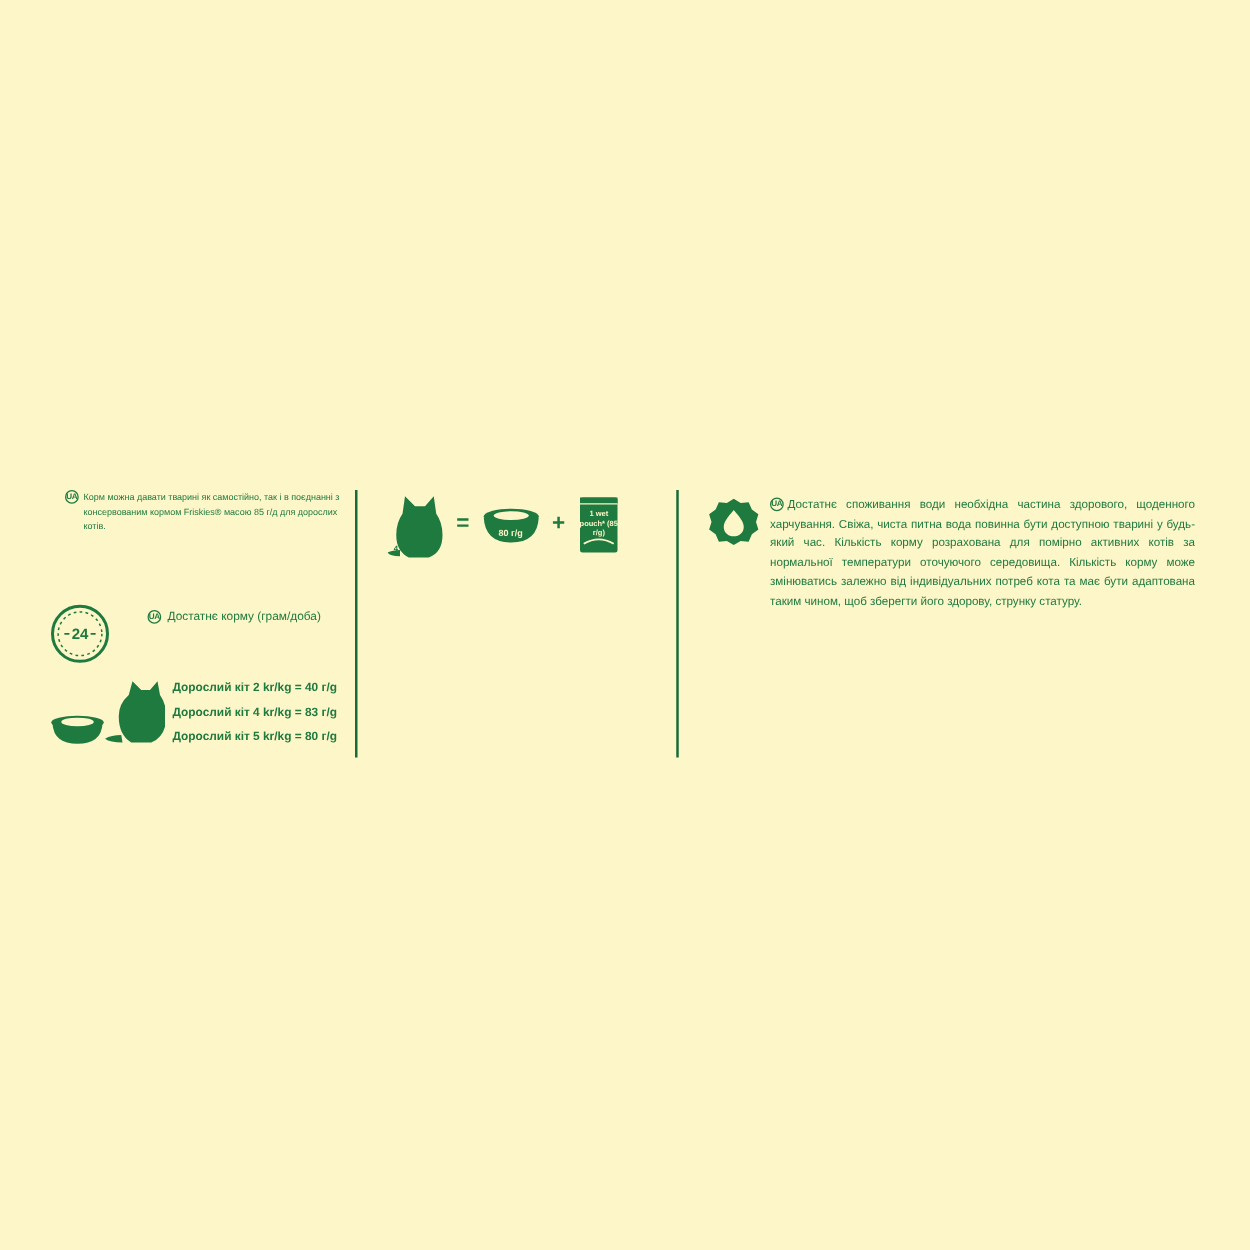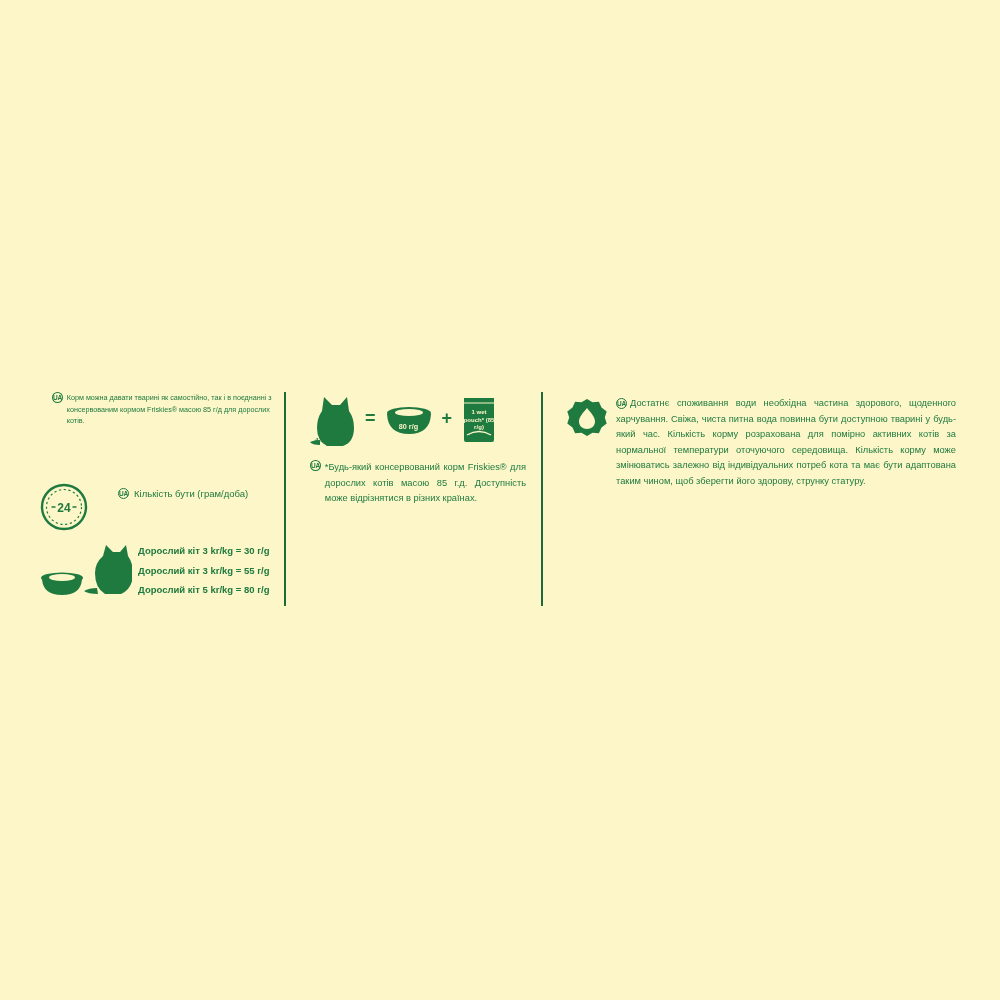--- a/index.html
+++ b/index.html
@@ -222,42 +222,42 @@
     <svg viewBox="0 0 48 48" width="48" height="48" aria-hidden="true">
       <circle cx="24" cy="24" r="22" fill="none" stroke="#1f7a3f" stroke-width="2.4"></circle>
       <circle cx="24" cy="24" r="17.5" fill="none" stroke="#1f7a3f" stroke-width="1.2" stroke-dasharray="2.2 2.6"></circle>
       <text x="24" y="28.5" text-anchor="middle" font-family="Liberation Sans, sans-serif" font-size="12" font-weight="bold" fill="#1f7a3f">24</text>
       <path d="M12 24 h3 M33 24 h3" stroke="#1f7a3f" stroke-width="1.4" stroke-linecap="round"></path>
     </svg>
   </div>
 
   <div class="qty-label">
     <span class="ua-badge">UA</span>
-    <span>Кількість бути (грам/доба)</span>
+    <span>Достатнє корму (грам/доба)</span>
   </div>
 
   <div class="portion-art">
     <svg viewBox="0 0 92 62" width="92" height="62" aria-hidden="true">
 
       <g>
         <ellipse cx="22" cy="36" rx="21" ry="5.5" fill="#1f7a3f"></ellipse>
         <path d="M2 37 q1 16 20 16 q19 0 20 -16 z" fill="#1f7a3f"></path>
         <ellipse cx="22" cy="35.5" rx="13" ry="3.4" fill="#fcf6c8"></ellipse>
       </g>
 
       <g>
         <path d="M63 14 l3 -11 l7 7 l7 0 l6 -7 l2 11 q5 7 5 17 q0 16 -12 21 l-16 0 q-10 -6 -10 -21 q0 -10 8 -17 z" fill="#1f7a3f"></path>
         <path d="M58 52 q-10 0 -14 -3 q5 -3 13 -3 z" fill="#1f7a3f"></path>
       </g>
     </svg>
   </div>
 
   <div class="portion-lines">
-    <div>Дорослий кіт 3 kr/kg = 30 г/g</div>
-    <div>Дорослий кіт 3 kr/kg = 55 г/g</div>
+    <div>Дорослий кіт 2 kr/kg = 40 г/g</div>
+    <div>Дорослий кіт 4 kr/kg = 83 г/g</div>
     <div>Дорослий кіт 5 kr/kg = 80 г/g</div>
   </div>
 
   <div class="divider" style="left:284px; top:392px; height:214px;"></div>
   <div class="divider" style="left:541px; top:392px; height:214px;"></div>
 
   <div class="col2">
     <div class="equation">
 
       <div class="cat-weight">
@@ -286,24 +286,20 @@
           <rect x="3" y="3" width="30" height="44" rx="2" fill="#1f7a3f"></rect>
           <rect x="3" y="3" width="30" height="5" fill="#1f7a3f"></rect>
           <path d="M3 8 h30" stroke="#fcf6c8" stroke-width="1"></path>
           <path d="M6 40 q12 -7 24 0" stroke="#fcf6c8" stroke-width="1.4" fill="none"></path>
         </svg>
         <span class="plabel">1 wet pouch* (85 г/g)</span>
       </div>
 
     </div>
 
-    <div class="col2-note">
-      <span class="ua-badge">UA</span>
-      <p>*Будь-який консервований корм Friskies® для дорослих котів масою 85 г.д. Доступність може відрізнятися в різних країнах.</p>
-    </div>
   </div>
 
   <div class="col3">
     <div class="water-icon">
       <svg viewBox="0 0 42 42" width="42" height="42" aria-hidden="true">
         <path d="M21 1 l5.5 3.3 l6.4 -0.6 l2.6 5.9 l5.2 3.8 l-1.9 6.1 l1.9 6.1 l-5.2 3.8 l-2.6 5.9 l-6.4 -0.6 l-5.5 3.3 l-5.5 -3.3 l-6.4 0.6 l-2.6 -5.9 l-5.2 -3.8 l1.9 -6.1 l-1.9 -6.1 l5.2 -3.8 l2.6 -5.9 l6.4 0.6 z" fill="#1f7a3f"></path>
         <path d="M21 10 c5 6 8 9.5 8 13.5 c0 4.6 -3.7 7.5 -8 7.5 c-4.3 0 -8 -2.9 -8 -7.5 c0 -4 3 -7.5 8 -13.5 z" fill="#fcf6c8"></path>
       </svg>
     </div>
     <p class="col3-text"><span class="ua-badge">UA</span><span>Достатнє споживання води необхідна частина здорового, щоденного харчування. Свіжа, чиста питна вода повинна бути доступною тварині у будь-який час. Кількість корму розрахована для помірно активних котів за нормальної температури оточуючого середовища. Кількість корму може змінюватись залежно від індивідуальних потреб кота та має бути адаптована таким чином, щоб зберегти його здорову, струнку статуру.</span></p>

